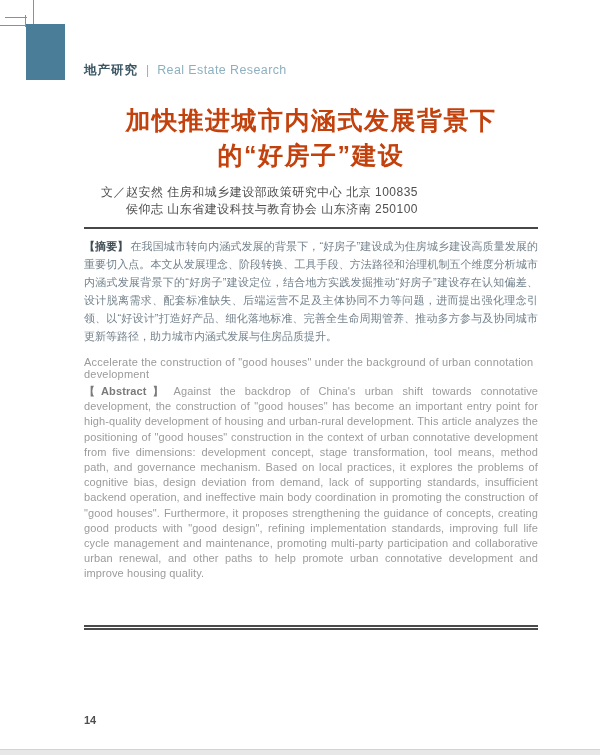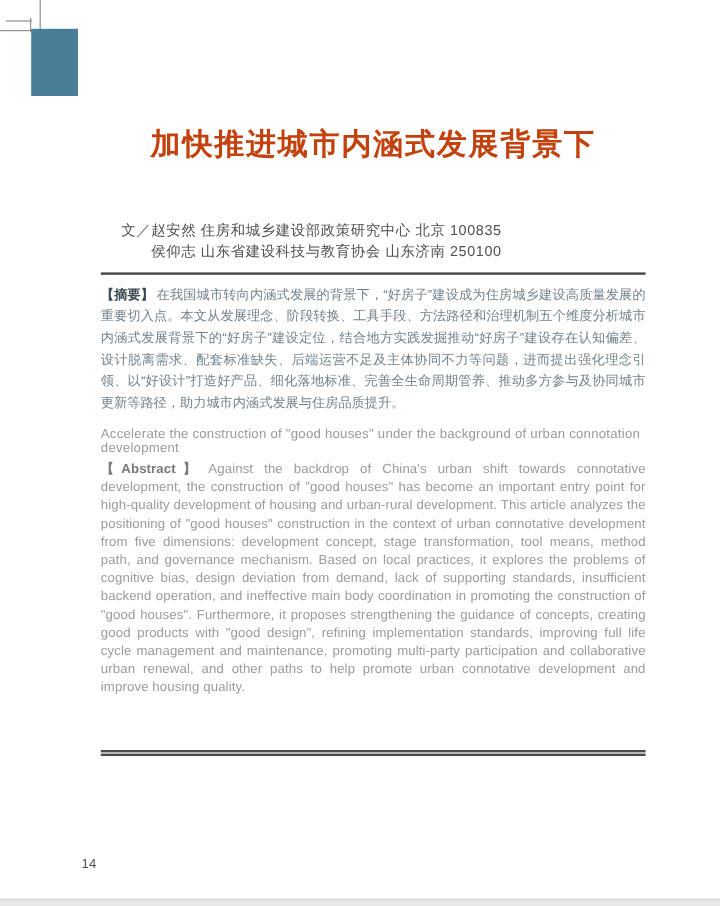--- a/index.html
+++ b/index.html
@@ -53,41 +53,47 @@
   .abs-en { top:384px; font-size:11px; line-height:15.2px; color:#9b9b9b; text-align:justify; letter-spacing:0.1px; }
   .abs-en b, .kw-en b, .doi b { color:#7a7a7a; font-weight:bold; margin-right:4px; }
   .kw-en { top:557px; font-size:11px; line-height:20px; color:#9b9b9b; text-align:justify; }
   .doi { top:602px; font-size:11px; color:#9b9b9b; }
 
   .rule-bottom {
     position:absolute; left:84px; top:625px; width:454px; height:5px;
     border-top:2px solid #4a4a4a; border-bottom:2px solid #4a4a4a;
   }
 
-  .page-number { position:absolute; left:68px; top:714px; font-size:11px; font-weight:normal; color:#4f4f4f; }
+  .page-number { position:absolute; left:84px; top:714px; font-size:11px; font-weight:bold; color:#4f4f4f; }
 
   .bottom-band {
     position:absolute; left:0; right:0; bottom:0; height:6px;
     background:#e7e7e7; border-top:1px solid #d3d3d3;
   }
 </style>
 </head>
 <body>
 
 <div class="page">
 
   <span class="mark mark-v1"></span>
   <span class="mark mark-h1"></span>
   <span class="mark mark-v2"></span>
   <span class="mark mark-h2"></span>
   <span class="accent-block"></span>
 
+  <header class="journal-header">
+    <span class="hdr-cn">地产研究</span>
+    <span class="hdr-div">|</span>
+    <span class="hdr-en">Real Estate Research</span>
+  </header>
 
   <h1 class="col title">
     <span class="tline">加快推进城市内涵式发展背景下</span>
+    <span class="tline">的“好房子”建设</span>
   </h1>
 
   <div class="col authors">
     <div>文／赵安然 住房和城乡建设部政策研究中心 北京 100835</div>
     <div class="indent">侯仰志 山东省建设科技与教育协会 山东济南 250100</div>
   </div>
 
   <div class="rule-top"></div>
 
   <p class="col abs-cn"><b>【摘要】</b><span>在我国城市转向内涵式发展的背景下，“好房子”建设成为住房城乡建设高质量发展的重要切入点。本文从发展理念、阶段转换、工具手段、方法路径和治理机制五个维度分析城市内涵式发展背景下的“好房子”建设定位，结合地方实践发掘推动“好房子”建设存在认知偏差、设计脱离需求、配套标准缺失、后端运营不足及主体协同不力等问题，进而提出强化理念引领、以“好设计”打造好产品、细化落地标准、完善全生命周期管养、推动多方参与及协同城市更新等路径，助力城市内涵式发展与住房品质提升。</span></p>

